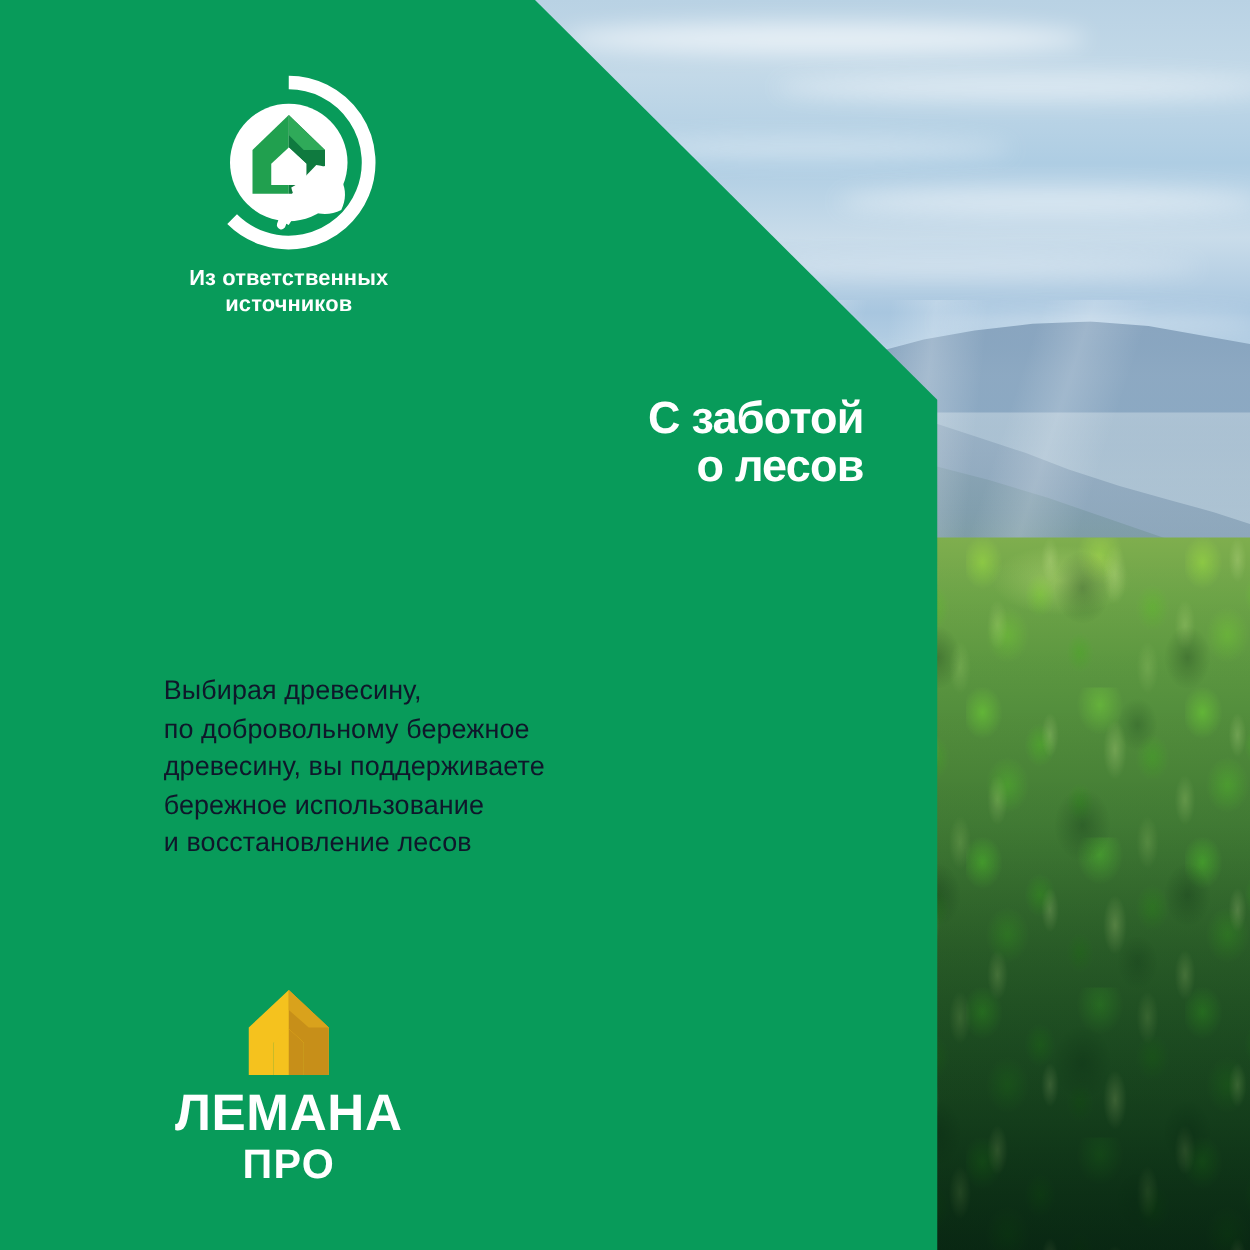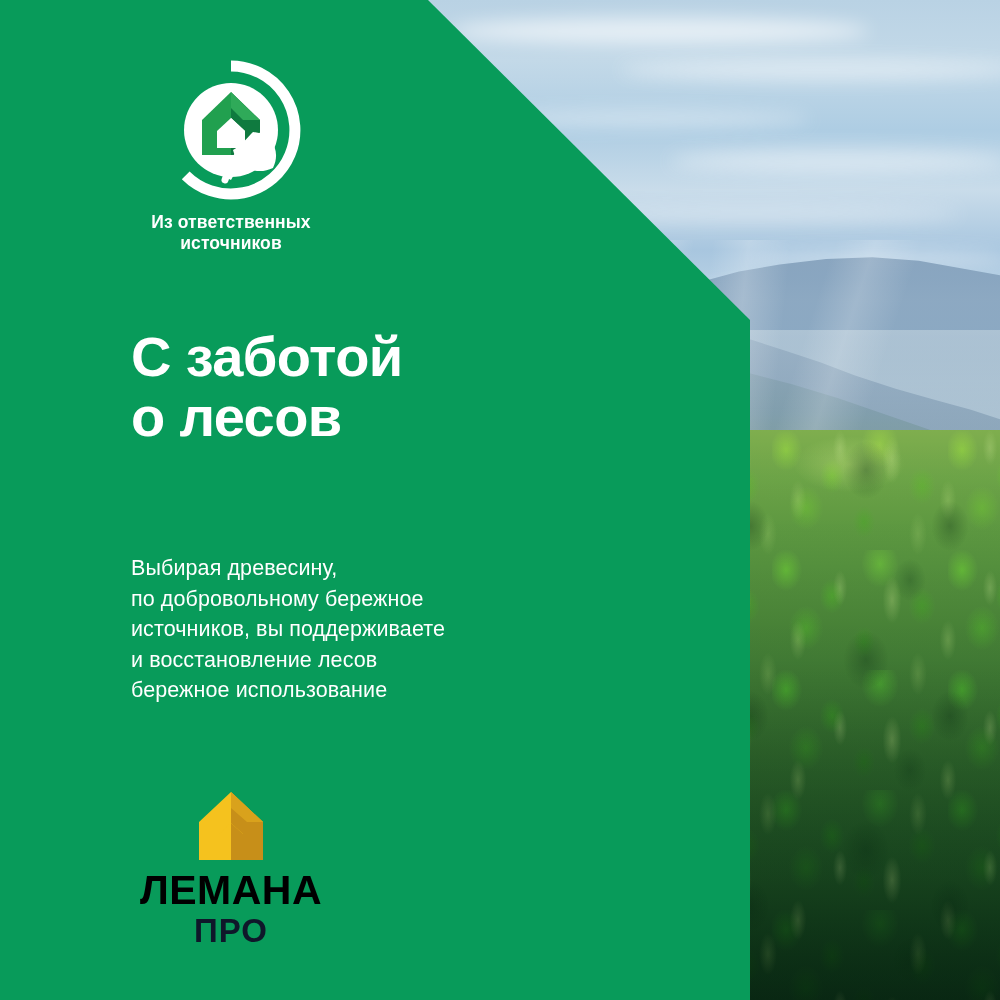--- a/index.html
+++ b/index.html
@@ -142,43 +142,43 @@
   
   .cert{position:absolute;left:131px;top:60px;width:200px;}
   .cert-mark{width:140px;height:140px;margin:0 auto;position:relative;}
   .cert-caption{
     margin-top:12px;text-align:center;color:#ffffff;
     font-size:17.5px;font-weight:bold;line-height:1.22;letter-spacing:.1px;
   }
 
   
   .headline{
-    position:absolute;left:131px;top:327px;width:560px;
-    color:#ffffff;font-size:56px;font-weight:bold;
-    line-height:1.08;letter-spacing:-.6px;
+    position:absolute;left:131px;top:315px;width:560px;
+    color:#ffffff;font-size:36px;font-weight:bold;
+    line-height:1.08;letter-spacing:-.6px;text-align:right;
   }
   .headline span{display:block;}
 
   
   .body-copy{
-    position:absolute;left:131px;top:553px;width:560px;
-    color:#ffffff;font-size:21.5px;font-weight:normal;
+    position:absolute;left:131px;top:537px;width:560px;
+    color:#0f172a;font-size:21.5px;font-weight:normal;
     line-height:1.42;letter-spacing:.1px;
   }
   .body-copy span{display:block;}
 
   
   .brand{position:absolute;left:131px;top:790px;width:200px;text-align:center;}
   .brand-mark{width:74px;height:72px;margin:0 auto;}
   .brand-name{
-    margin-top:8px;color:#000000;font-size:41px;font-weight:bold;
+    margin-top:8px;color:#ffffff;font-size:41px;font-weight:bold;
     letter-spacing:.5px;line-height:1;
   }
   .brand-sub{
-    margin-top:3px;color:#0f172a;font-size:33px;font-weight:bold;
+    margin-top:3px;color:#ffffff;font-size:33px;font-weight:bold;
     letter-spacing:1px;line-height:1;
   }
 </style>
 </head>
 <body>
 
 <div class="poster">
 
   <div class="photo">
     <div class="photo-sky"></div>
@@ -239,23 +239,23 @@
     </div>
 
     <div class="headline">
       <span>С заботой</span>
       <span>о лесов</span>
     </div>
 
     <div class="body-copy">
       <span>Выбирая древесину,</span>
       <span>по добровольному бережное</span>
-      <span>источников, вы поддерживаете</span>
+      <span>древесину, вы поддерживаете</span>
+      <span>бережное использование</span>
       <span>и восстановление лесов</span>
-      <span>бережное использование</span>
     </div>
 
     <div class="brand">
       <div class="brand-mark">
         <svg viewBox="0 0 74 72" width="74" height="72" aria-hidden="true">
           <path d="M37 2 L5 32 L5 70 L25 70 L25 44 L49 44 L49 70 L69 70 L69 32 Z" fill="#f5c21e"></path>
           <path d="M37 2 L69 32 L69 70 L49 70 L49 44 L37 44 Z" fill="#c78f19"></path>
           <path d="M37 2 L69 32 L53 32 L37 18 Z" fill="#d9a21c"></path>
           <path d="M25 44 L37 33 L49 44 L49 70 L25 70 Z" fill="#f5c21e"></path>
           <path d="M37 33 L49 44 L49 70 L37 70 Z" fill="#c78f19"></path>

